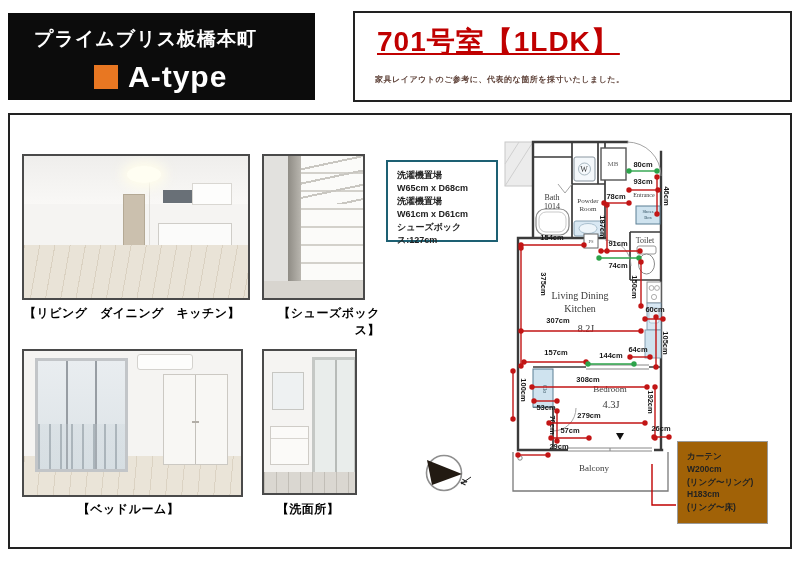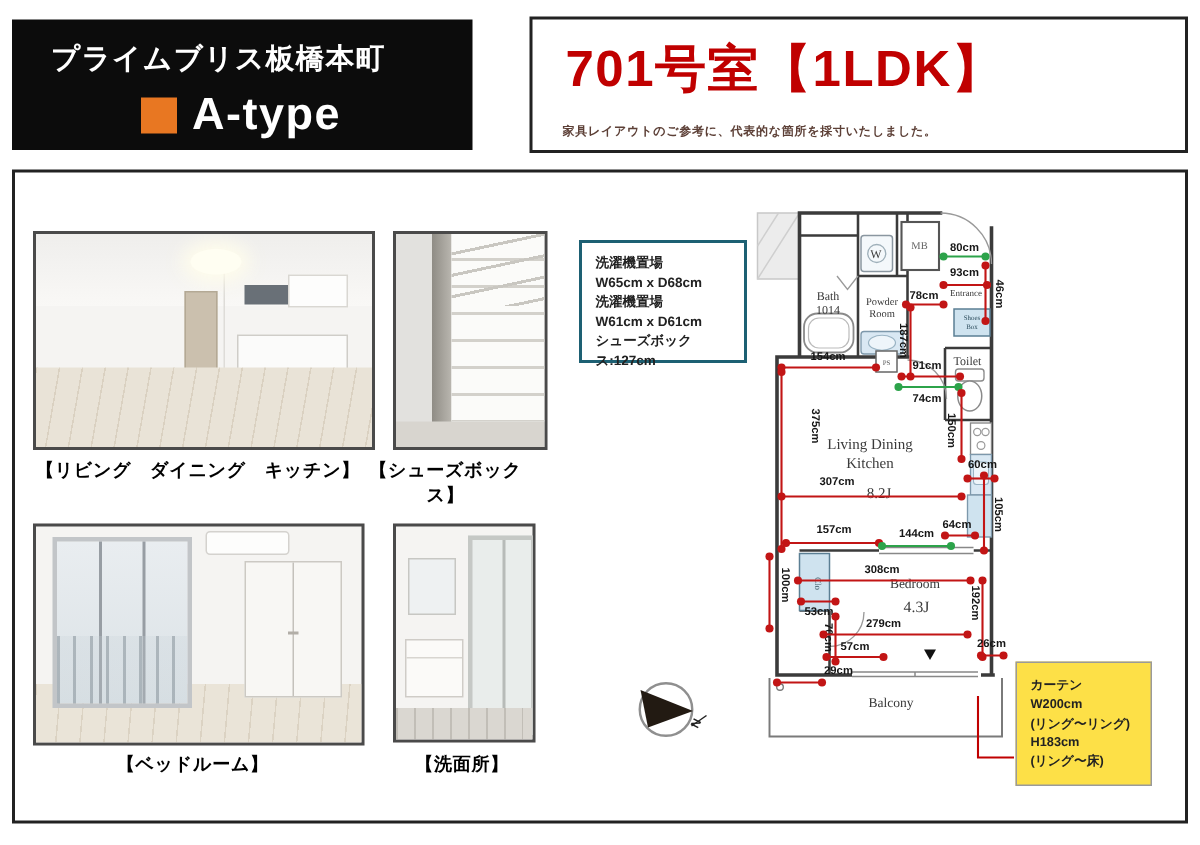--- a/index.html
+++ b/index.html
@@ -6,37 +6,37 @@
   .page{position:relative;width:800px;height:563px;background:#fff;overflow:hidden;
         font-family:"Liberation Sans","DejaVu Sans",sans-serif;}
   .frame{position:absolute;border:2px solid #222;background:#fff;}
   .main-frame{left:8px;top:113px;width:780px;height:432px;}
   .title-box{left:353px;top:11px;width:435px;height:87px;}
   .header-box{position:absolute;left:8px;top:13px;width:307px;height:87px;background:#0c0c0c;color:#fff;}
   .bldg{margin:13px 0 0 26px;font-size:19px;font-weight:bold;letter-spacing:1px;}
   .atype-row{margin:8px 0 0 86px;display:flex;align-items:center;gap:10px;}
   .sq{width:24px;height:24px;display:inline-block;background:#e87722;}
   .atype{font-size:30px;font-weight:bold;letter-spacing:1px;}
-  .room-title{margin:10px 0 0 22px;font-size:34px;font-weight:bold;color:#c00000;letter-spacing:1px;}
+  .room-title{margin:10px 0 0 22px;font-size:28px;font-weight:bold;color:#c00000;letter-spacing:1px;text-decoration:underline;}
   .t-note{margin:13px 0 0 20px;font-size:8px;color:#5d4037;font-weight:bold;letter-spacing:.5px;}
   .photo{position:absolute;border:2px solid #4a4a4a;background:#f5f4f2;overflow:hidden;}
   .p1{left:22px;top:154px;width:224px;height:142px;}
   .p2{left:262px;top:154px;width:99px;height:142px;}
   .p3{left:22px;top:349px;width:217px;height:144px;}
   .p4{left:262px;top:349px;width:91px;height:142px;}
   .caption{position:absolute;font-size:12px;font-weight:bold;color:#000000;text-align:center;letter-spacing:.5px;}
   .cap1{left:18px;top:305px;width:228px;}
-  .cap2{left:234px;top:305px;width:126px;}
+  .cap2{left:254px;top:305px;width:126px;text-align:right;}
   .cap3{left:18px;top:501px;width:221px;}
   .cap4{left:255px;top:501px;width:106px;text-align:center;}
   .wash-box{position:absolute;left:386px;top:138px;width:112px;height:82px;border:2px solid #1d6073;
             background:#fff;padding:7px 0 0 9px;box-sizing:border-box;}
   .wash-box div{font-size:9px;font-weight:bold;color:#222;line-height:1.45;}
   .curtain-box{position:absolute;left:677px;top:441px;width:91px;height:83px;border:1.5px solid #9a9a9a;
-               background:#fde047;padding:8px 0 0 9px;box-sizing:border-box;}
+               background:#a16207;padding:8px 0 0 9px;box-sizing:border-box;}
   .curtain-box div{font-size:8.5px;font-weight:bold;color:#222;line-height:1.5;}
   
   .p1 .ceil{position:absolute;left:0;top:0;width:100%;height:34%;background:linear-gradient(#efeeec,#f9f8f6);}
   .p1 .light{position:absolute;left:46%;top:7%;width:34px;height:17px;border-radius:50%;background:#fffef2;box-shadow:0 0 12px 6px rgba(255,253,235,.9);}
   .p1 .floor{position:absolute;left:0;bottom:0;width:100%;height:37%;background:#e9e3d7;
      background-image:repeating-linear-gradient(100deg,rgba(165,145,115,.22) 0 1px,transparent 1px 15px);}
   .p1 .door{position:absolute;left:44%;top:27%;width:9%;height:40%;background:#cbc0ae;border:1px solid #b4a995;}
   .p1 .hood{position:absolute;left:62%;top:24%;width:13%;height:9%;background:#697077;}
   .p1 .cab{position:absolute;left:75%;top:19%;width:17%;height:14%;background:#fdfdfc;border:1px solid #d9d7d2;}
   .p1 .counter{position:absolute;left:60%;top:47%;width:32%;height:26%;background:#fbfbfa;border:1px solid #cfcdc8;}

